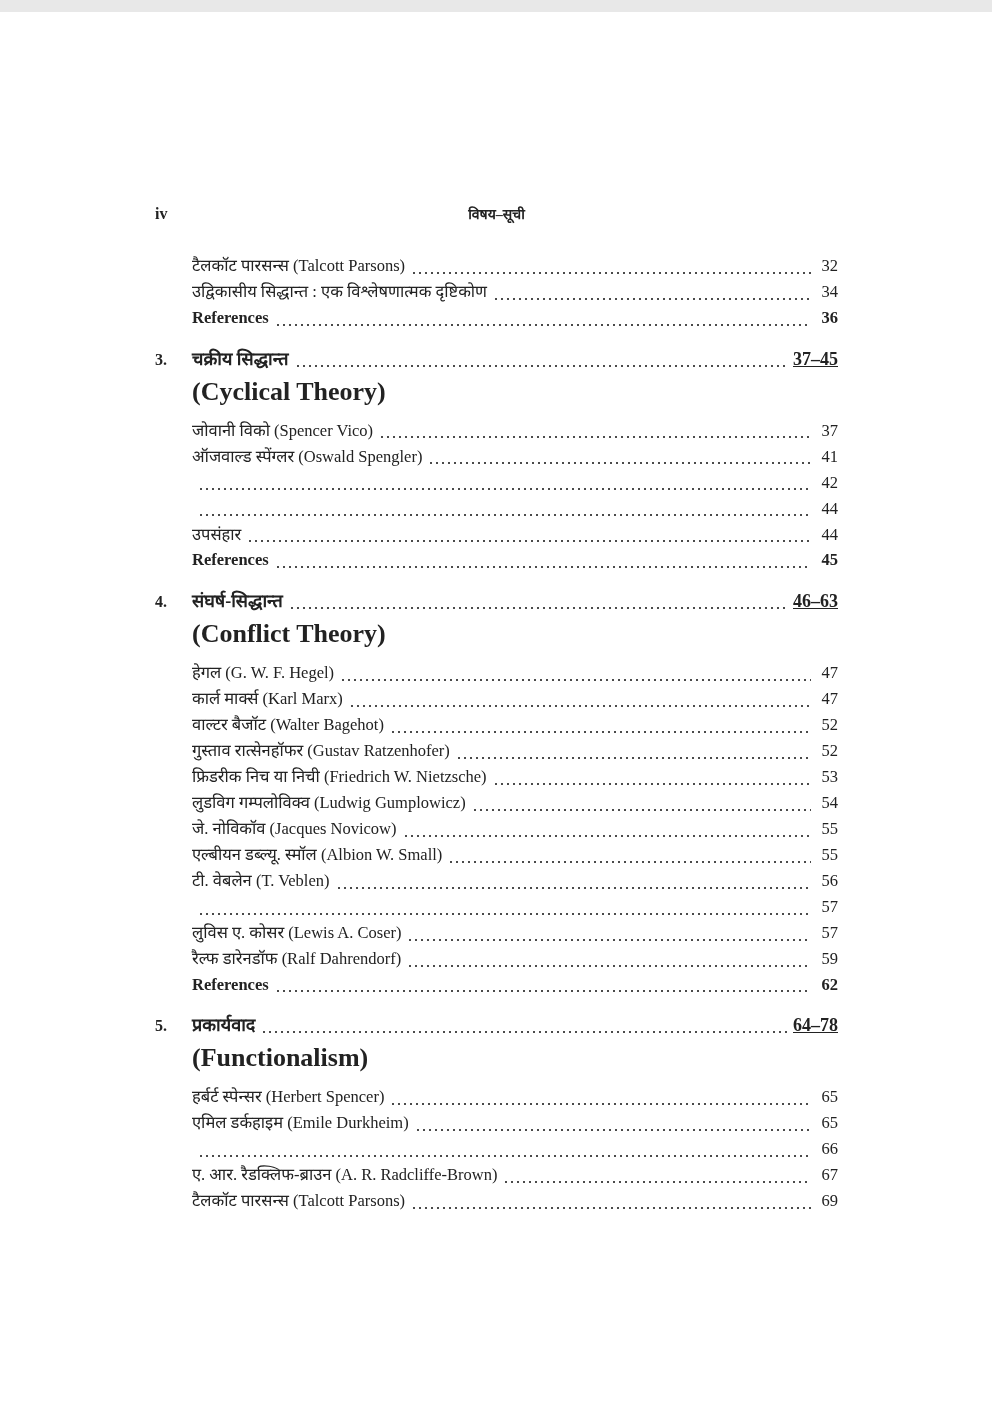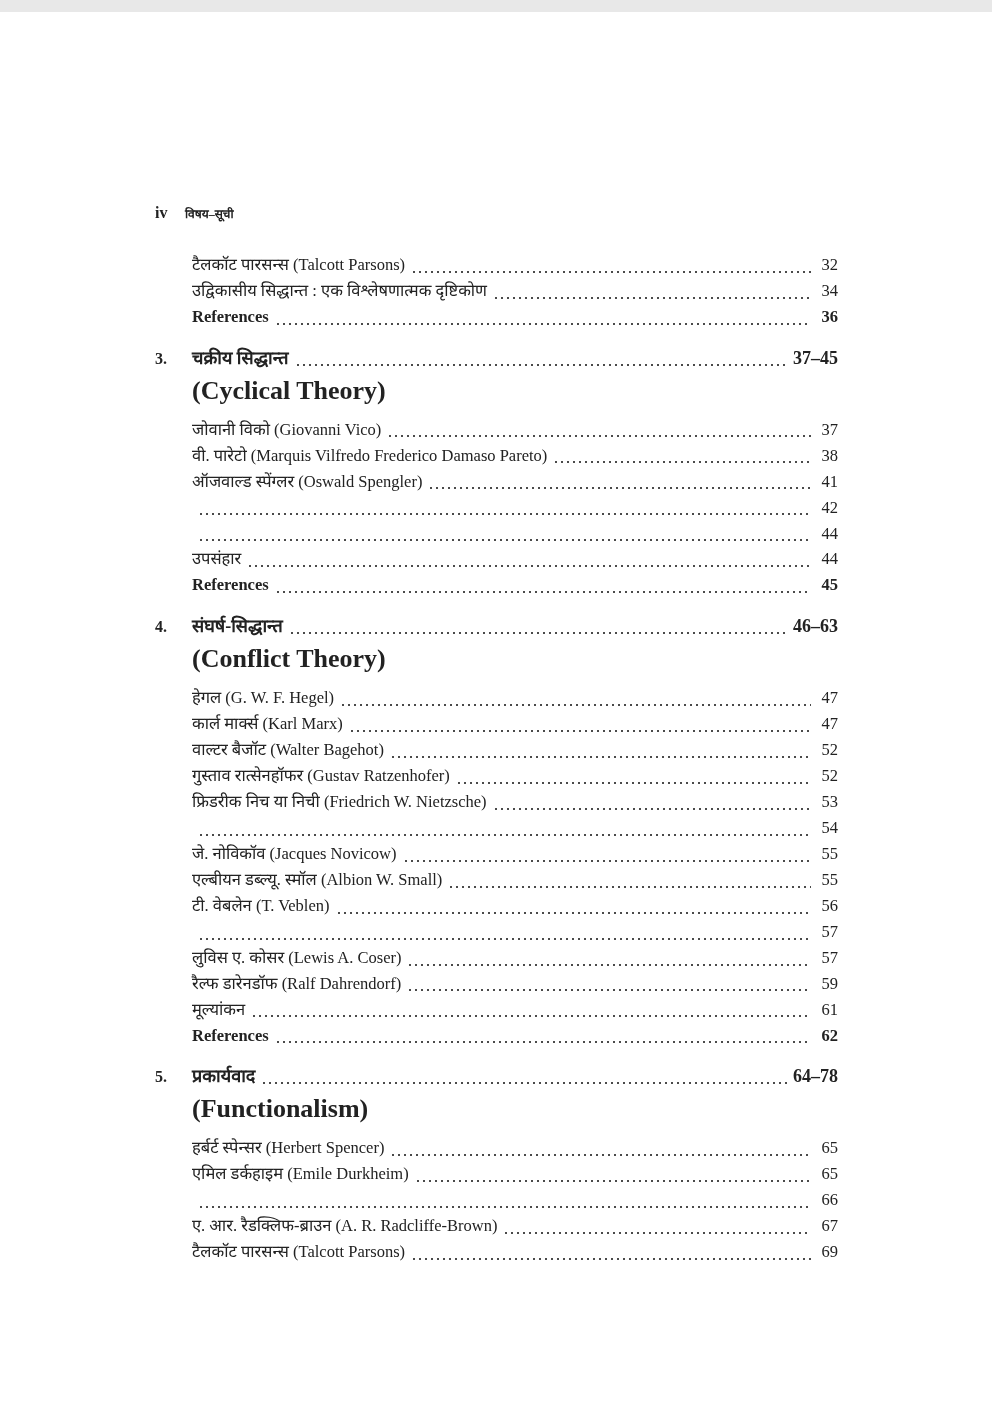--- a/index.html
+++ b/index.html
@@ -24,21 +24,22 @@
     margin-bottom: 30px;
   }
   .folio {
     font-weight: bold;
     font-size: 16px;
     width: 60px;
     flex: 0 0 auto;
   }
   .running-title {
     flex: 1;
-    font-size: 12px;
+    text-align: center;
+    font-size: 14px;
     font-weight: bold;
     margin: 0;
     
     transform: translateX(-30px);
   }
   .toc-sections { width: 683px; }
 
   .toc-row {
     display: flex;
     align-items: flex-start;
@@ -86,21 +87,21 @@
   .section-head .dots {
     flex: 1 1 auto;
     align-self: flex-end;
     height: 8px;
     margin: 0 5px 5px 6px;
     background-image: radial-gradient(circle, #4a4a4a 1.1px, transparent 1.4px);
     background-size: 6px 4px;
     background-repeat: repeat-x;
     background-position: left bottom;
   }
-  .section-head .pgnum { flex: 0 0 auto; text-align: right; }
+  .section-head .pgnum { flex: 0 0 auto; text-align: right; text-decoration: underline; }
   .section-subtitle {
     padding-left: 37px;
     font-size: 26px;
     font-weight: bold;
     line-height: 27px;
     margin: 5px 0 13px 0;
   }
 </style>
 </head>
 <body>
@@ -133,28 +134,23 @@
       <section class="toc-section">
         <div class="section-head">
           <span class="num">3.</span>
           <span class="label">चक्रीय सिद्धान्त</span>
           <span class="dots"></span>
           <span class="pgnum">37–45</span>
         </div>
         <div class="section-subtitle">(Cyclical Theory)</div>
         <div class="entries">
           <div class="toc-row">
-            <span class="label">जोवानी विको (Giovanni Vico)</span>
+            <span class="label">जोवानी विको (Spencer Vico)</span>
             <span class="dots"></span>
             <span class="pgnum">37</span>
-          </div>
-          <div class="toc-row">
-            <span class="label">वी. पारेटो (Marquis Vilfredo Frederico Damaso Pareto)</span>
-            <span class="dots"></span>
-            <span class="pgnum">38</span>
           </div>
           <div class="toc-row">
             <span class="label">ऑजवाल्ड स्पेंग्लर (Oswald Spengler)</span>
             <span class="dots"></span>
             <span class="pgnum">41</span>
           </div>
           <div class="toc-row">
             <span class="dots"></span>
             <span class="pgnum">42</span>
           </div>
@@ -202,20 +198,21 @@
             <span class="label">गुस्ताव रात्सेनहॉफर (Gustav Ratzenhofer)</span>
             <span class="dots"></span>
             <span class="pgnum">52</span>
           </div>
           <div class="toc-row">
             <span class="label">फ्रिडरीक निच या निची (Friedrich W. Nietzsche)</span>
             <span class="dots"></span>
             <span class="pgnum">53</span>
           </div>
           <div class="toc-row">
+            <span class="label">लुडविग गम्पलोविक्व (Ludwig Gumplowicz)</span>
             <span class="dots"></span>
             <span class="pgnum">54</span>
           </div>
           <div class="toc-row">
             <span class="label">जे. नोविकॉव (Jacques Novicow)</span>
             <span class="dots"></span>
             <span class="pgnum">55</span>
           </div>
           <div class="toc-row">
             <span class="label">एल्बीयन डब्ल्यू. स्मॉल (Albion W. Small)</span>
@@ -233,25 +230,20 @@
           </div>
           <div class="toc-row">
             <span class="label">लुविस ए. कोसर (Lewis A. Coser)</span>
             <span class="dots"></span>
             <span class="pgnum">57</span>
           </div>
           <div class="toc-row">
             <span class="label">रैल्फ डारेनडॉफ (Ralf Dahrendorf)</span>
             <span class="dots"></span>
             <span class="pgnum">59</span>
-          </div>
-          <div class="toc-row">
-            <span class="label">मूल्यांकन</span>
-            <span class="dots"></span>
-            <span class="pgnum">61</span>
           </div>
           <div class="toc-row bold-row">
             <span class="label">References</span>
             <span class="dots"></span>
             <span class="pgnum">62</span>
           </div>
         </div>
       </section>
       <section class="toc-section">
         <div class="section-head">

